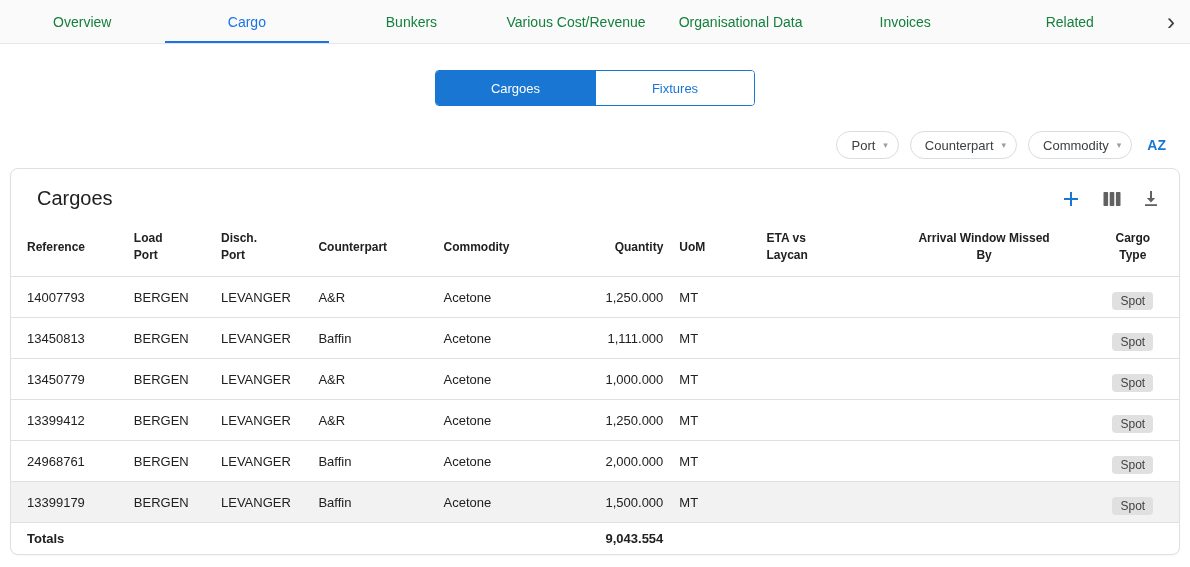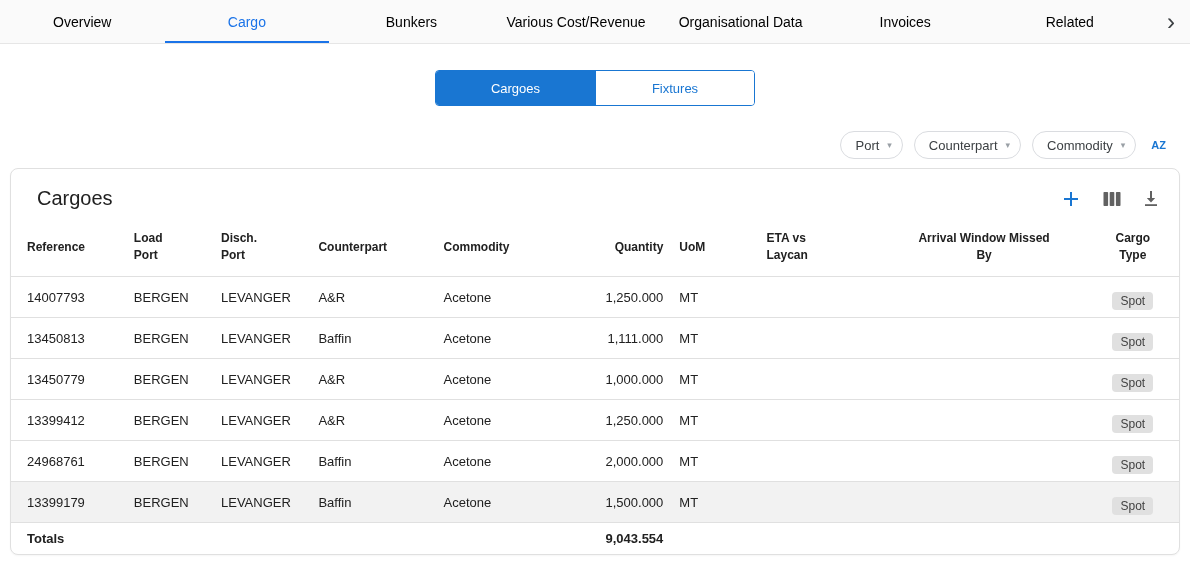--- a/index.html
+++ b/index.html
@@ -16,21 +16,21 @@
     display: flex; align-items: stretch;
     height: 44px;
     background: #fafafa;
     border-bottom: 1px solid #e6e6e6;
   }
   .tabs { flex: 1; display: flex; }
   .tab {
     flex: 1;
     background: none; border: none;
     font-family: inherit; font-size: 14px;
-    color: #000000; cursor: pointer;
+    color: #15803d; cursor: pointer;
     border-bottom: 2px solid transparent;
     padding-top: 2px;
   }
   .tab.active { color: #1a73e8; border-bottom-color: #1a73e8; }
   .nav-chevron {
     width: 38px; background: none; border: none;
     font-size: 24px; line-height: 40px; color: #3c4043; cursor: pointer;
   }
 
   
@@ -57,21 +57,21 @@
     display: inline-flex; align-items: center; gap: 8px;
     height: 28px; padding: 0 10px 0 14px;
     border: 1px solid #dadce0; border-radius: 15px;
     background: #fff; cursor: pointer;
     font-family: inherit; font-size: 13px; color: #3c4043;
   }
   .chip .chev { font-size: 9px; color: #9aa0a6; }
   .sort-btn {
     background: none; border: none; cursor: pointer;
     color: #1976d2; font-family: inherit;
-    font-size: 11px; font-weight: bold; letter-spacing: 0px;
+    font-size: 14px; font-weight: bold; letter-spacing: 0px;
     margin-left: 4px;
   }
 
   
   .card {
     margin: 8px 10px 0 10px;
     background: #fff;
     border: 1px solid #e0e0e0; border-radius: 8px;
     box-shadow: 0 1px 2px rgba(0,0,0,0.04);
     overflow: hidden;

